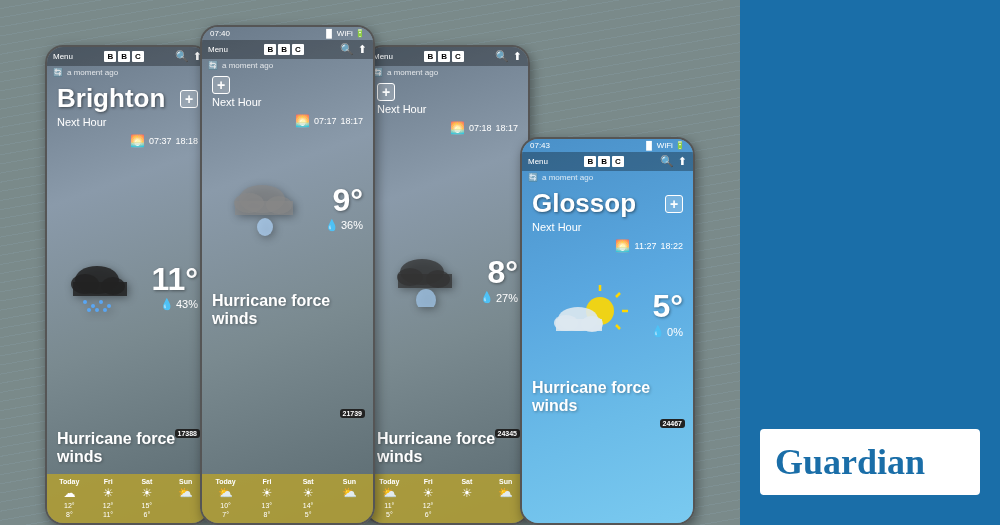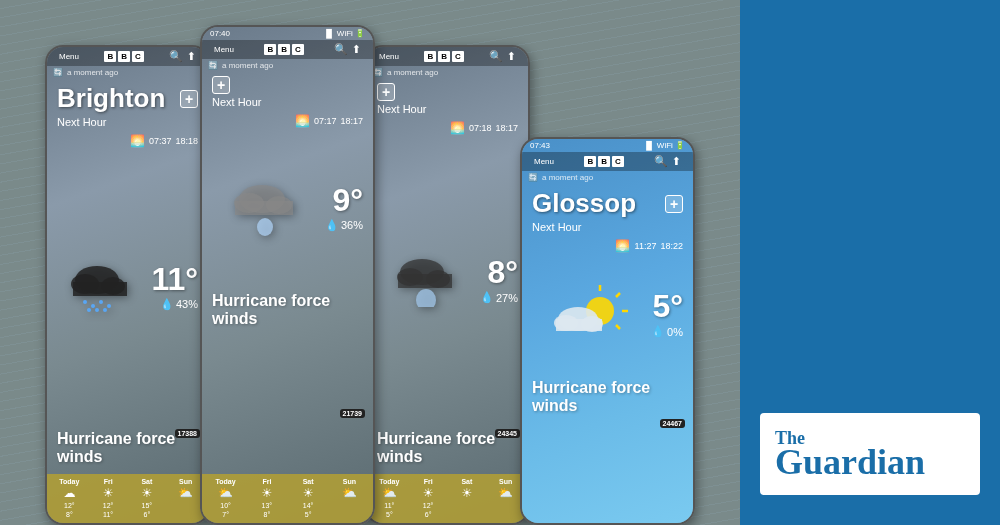--- a/index.html
+++ b/index.html
@@ -79,21 +79,21 @@
       overflow: hidden;
     }
 
     .phone-screen.sunny-bg {
       background: linear-gradient(160deg, #4a90c8 0%, #5aa8e0 40%, #6abbe8 70%, #7acaf0 100%);
     }
 
     
     .bbc-header {
       background: rgba(0,0,0,0.3);
-      padding: 3px 12px;
+      padding: 3px 6px;
       display: flex;
       align-items: center;
       justify-content: space-between;
       font-size: 9px;
       color: white;
     }
 
     .bbc-logo {
       display: flex;
       gap: 2px;
@@ -613,16 +613,15 @@
       <div class="num-badge" style="bottom: 95px; right: 8px;">24467</div>
       <div class="wind-text">Hurricane force winds</div>
       <div style="flex:1;"></div>
     </div>
   </div>
 
 </div>
 
 <div class="guardian-area">
   <div class="guardian-img">
-    <div class="guardian-text-the">The</div>
     <div class="guardian-text-guardian">Guardian</div>
   </div>
 </div>
 
 </body></html>

